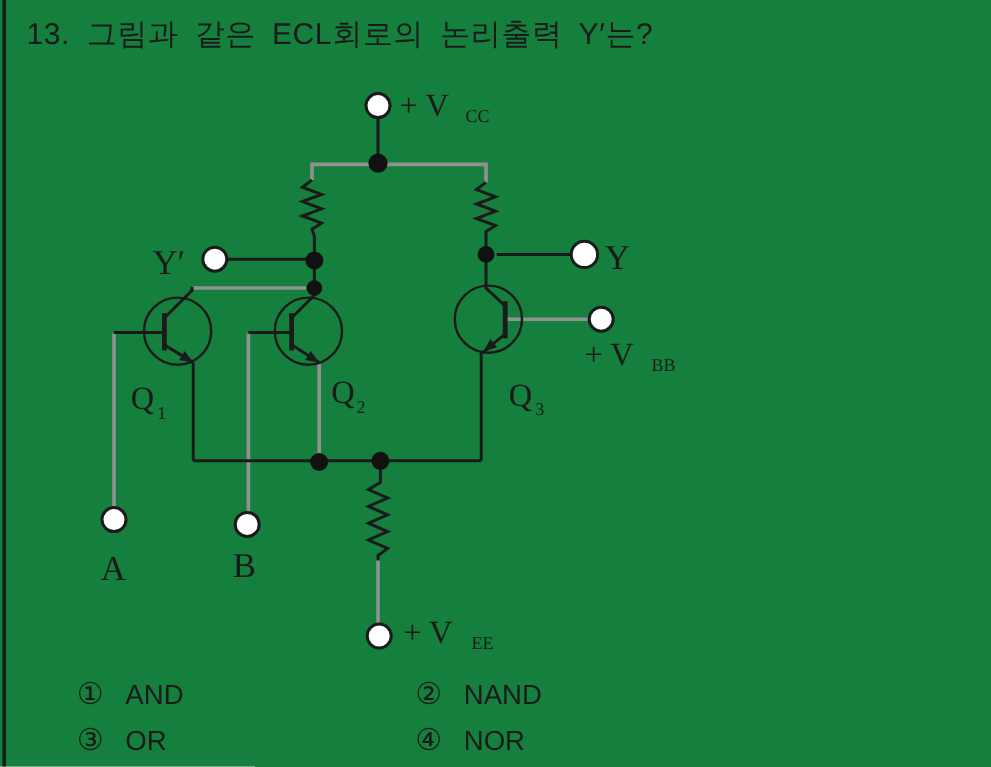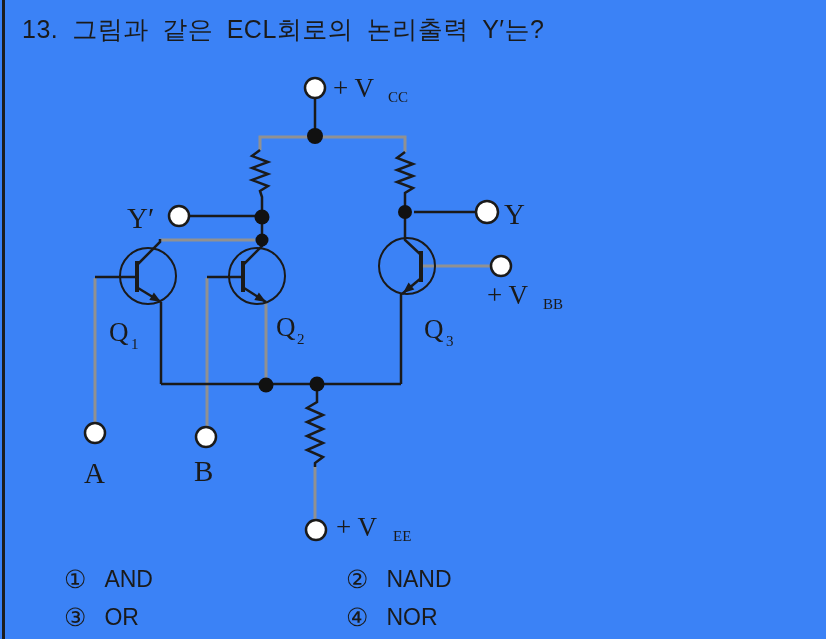--- a/index.html
+++ b/index.html
@@ -1,19 +1,19 @@
 <!DOCTYPE html>
 <html><head>
 <meta charset="utf-8">
 <style>
   html,body{margin:0;padding:0;background:#fff;}
   #page{
     position:relative;
     width:826px;height:639px;
-    background:#3b82f6;
+    background:#15803d;
     font-family:"Liberation Sans", sans-serif;
     color:#1a1a1a;
     overflow:hidden;
   }
   #left-border{
     position:absolute;left:2px;top:0;width:3px;height:639px;background:#1c1c1c;
   }
   #question-line{
     position:absolute;left:22px;top:14px;
     display:flex;gap:14px;align-items:baseline;

